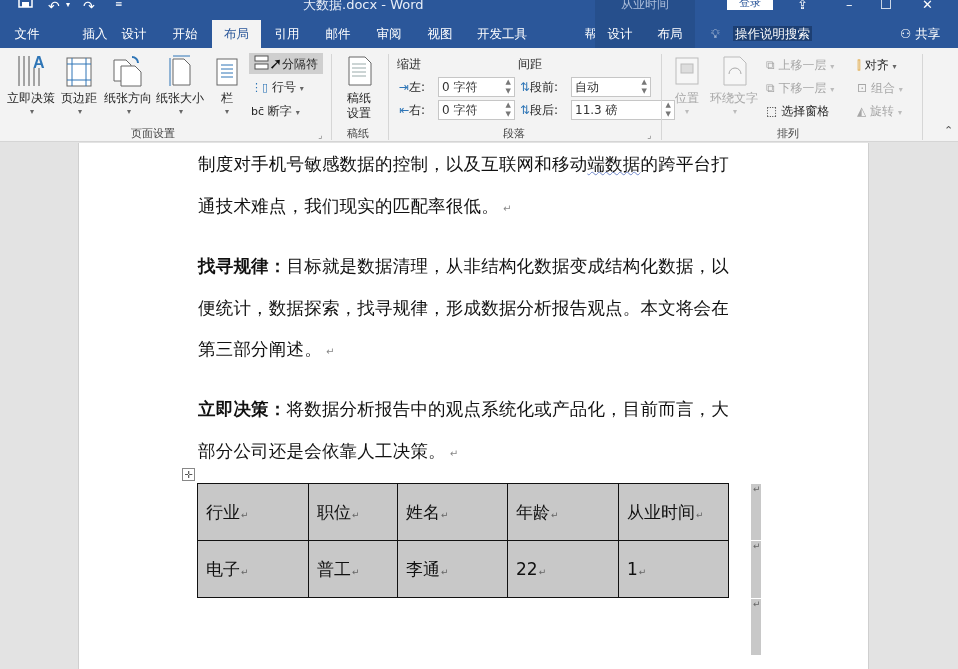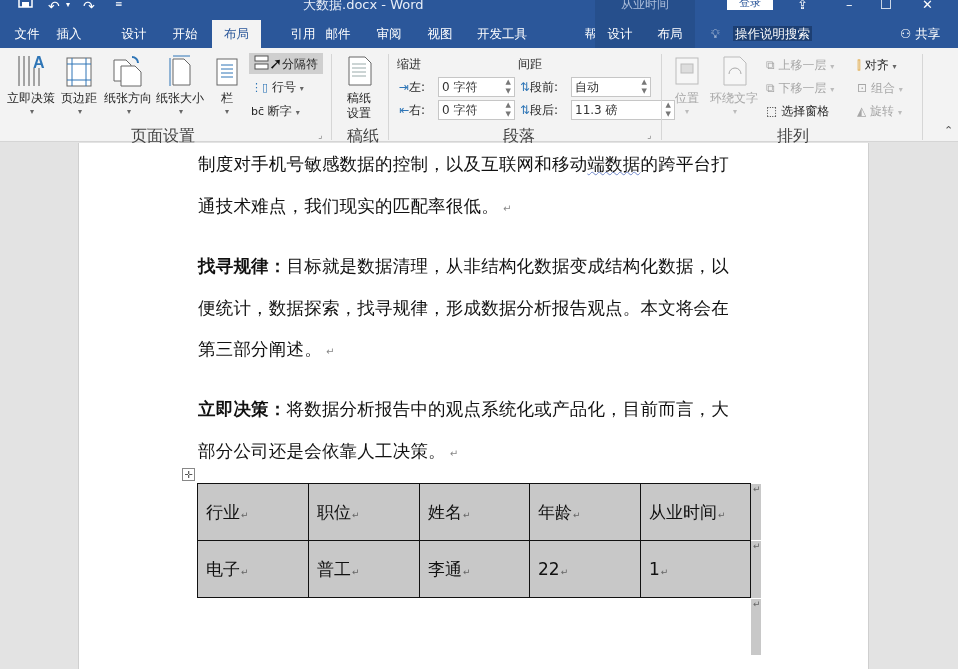--- a/index.html
+++ b/index.html
@@ -13,21 +13,21 @@
   .tabbar { position: absolute; left: 0; top: 20px; width: 958px; height: 28px; background: #2b579a; }
   .tab { position: absolute; top: 0; height: 28px; line-height: 28px; font-size: 12.5px; color: #fff; text-align: center; cursor: pointer; }
   .tab.active { background: #f3f3f3; color: #2b579a; }
   .tab.ctxtab { background: #264f8c; }
   .tell { position: absolute; left: 711px; top: 4px; height: 20px; line-height: 20px; font-size: 12.5px; color: #fff; }
   .tell .hl { background: #1d3f73; padding: 0 2px; }
   .share { position: absolute; left: 900px; top: 0; line-height: 28px; font-size: 12.5px; color: #fff; }
   .ribbon { position: absolute; left: 0; top: 48px; width: 958px; height: 94px; background: #f3f3f3; border-bottom: 1px solid #d5d5d5; }
   .rb { position: absolute; font-size: 12px; color: #262626; white-space: nowrap; }
   .rb.dis { color: #a6a6a6; }
-  .glabel { position: absolute; top: 78px; font-size: 16px; color: #444; }
+  .glabel { position: absolute; top: 78px; font-size: 11px; color: #444; }
   .sep { position: absolute; top: 6px; width: 1px; height: 86px; background: #d6d6d6; }
   .spin { position: absolute; height: 20px; background: #fff; border: 1px solid #c6c6c6; font-size: 12px; color: #333; padding-left: 3px; line-height: 18px; }
   .spin .arr { position: absolute; right: 3px; top: 0; font-size: 7px; line-height: 9px; color: #777; }
   .caret { font-size: 8px; color: #666; }
   .dialog-launch { position: absolute; font-size: 9px; color: #888; }
   .canvas { position: absolute; left: 0; top: 143px; width: 958px; height: 526px; background: #e3e3e3; }
   .page { position: absolute; left: 78px; top: 0; width: 791px; height: 526px; background: #fff; border-left: 1px solid #cfcfcf; border-right: 1px solid #cfcfcf; }
   .para { position: absolute; left: 119px; width: 545px; font-size: 17.5px; color: #111; line-height: 41.5px; letter-spacing: 0.2px; }
   .para b { font-weight: bold; }
   .mark { font-size: 10px; color: #888; margin-left: 4px; }
@@ -57,25 +57,25 @@
   <div class="ctx">从业时间</div>
   <div class="login">登录</div>
   <span class="winbtn" style="left:797px">⇪</span>
   <span class="winbtn" style="left:846px">–</span>
   <span class="winbtn" style="left:880px">☐</span>
   <span class="winbtn" style="left:922px">✕</span>
 </div>
 
 <div class="tabbar">
   <div class="tab" style="left:4px;width:46px">文件</div>
-  <div class="tab" style="left:46px;width:46px">插入</div>
+  <div class="tab" style="left:72px;width:46px">插入</div>
   <div class="tab" style="left:111px;width:46px">设计</div>
   <div class="tab" style="left:162px;width:46px">开始</div>
   <div class="tab active" style="left:212px;width:49px">布局</div>
-  <div class="tab" style="left:280px;width:46px">引用</div>
+  <div class="tab" style="left:264px;width:46px">引用</div>
   <div class="tab" style="left:315px;width:46px">邮件</div>
   <div class="tab" style="left:366px;width:46px">审阅</div>
   <div class="tab" style="left:417px;width:46px">视图</div>
   <div class="tab" style="left:470px;width:64px">开发工具</div>
   <div class="tab" style="left:574px;width:46px">帮助</div>
   <div class="tab ctxtab" style="left:595px;width:50px">设计</div>
   <div class="tab ctxtab" style="left:645px;width:50px">布局</div>
   <div class="tell">
     <span style="display:inline-block;width:18px">💡︎</span>
     <span class="hl">操作说明搜索</span>
@@ -289,21 +289,21 @@
       <div>便统计，数据探索，找寻规律，形成数据分析报告观点。本文将会在</div>
       <div><span>第三部分阐述。</span><span class="mark">↵</span></div>
     </div>
 
     <div class="move-handle">✛</div>
 
     <table class="tbl">
       <tbody>
           <tr>
         <td style="width:111px;"><span>行业</span><span class="cm">↵</span></td>
-        <td style="width:111px"><span>职位</span><span class="cm">↵</span></td>
+        <td style="width:89px"><span>职位</span><span class="cm">↵</span></td>
         <td style="width:110px"><span>姓名</span><span class="cm">↵</span></td>
         <td style="width:111px"><span>年龄</span><span class="cm">↵</span></td>
         <td style="width:110px"><span>从业时间</span><span class="cm">↵</span></td>
       </tr>
       <tr>
         <td><span>电子</span><span class="cm">↵</span></td>
         <td><span>普工</span><span class="cm">↵</span></td>
         <td><span>李通</span><span class="cm">↵</span></td>
         <td><span>22</span><span class="cm">↵</span></td>
         <td><span>1</span><span class="cm">↵</span></td>

